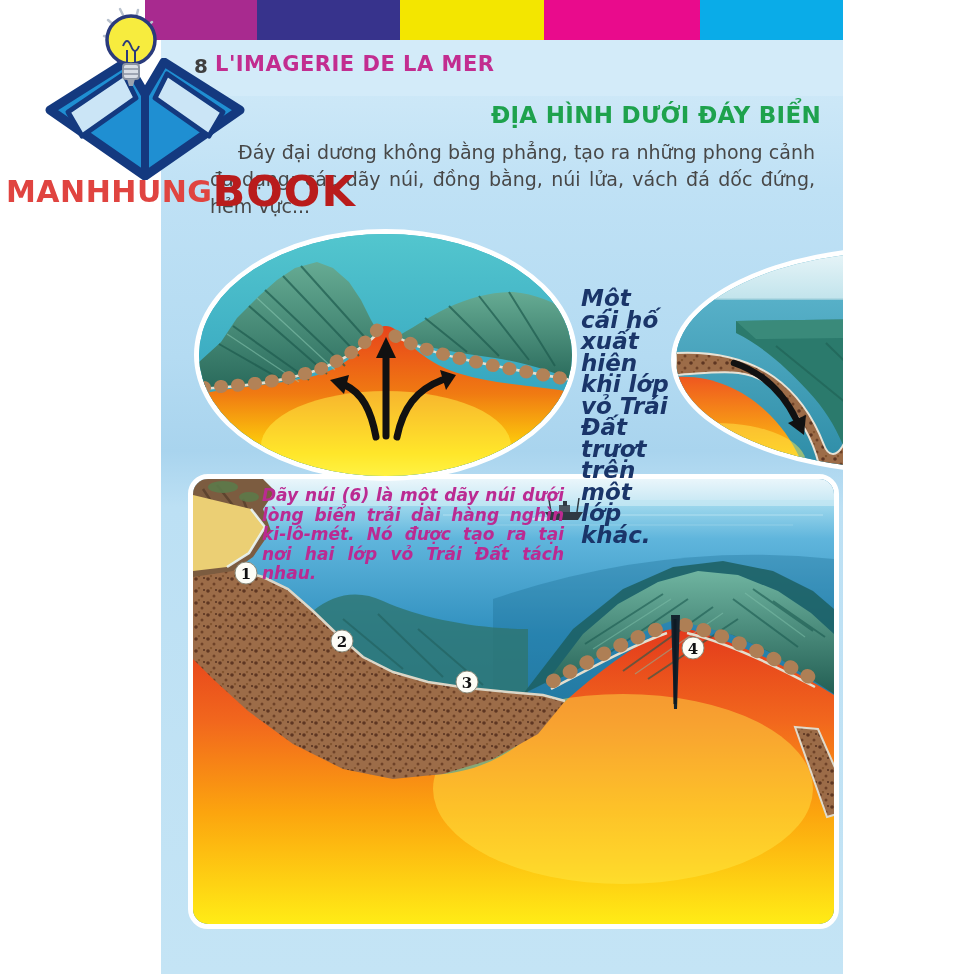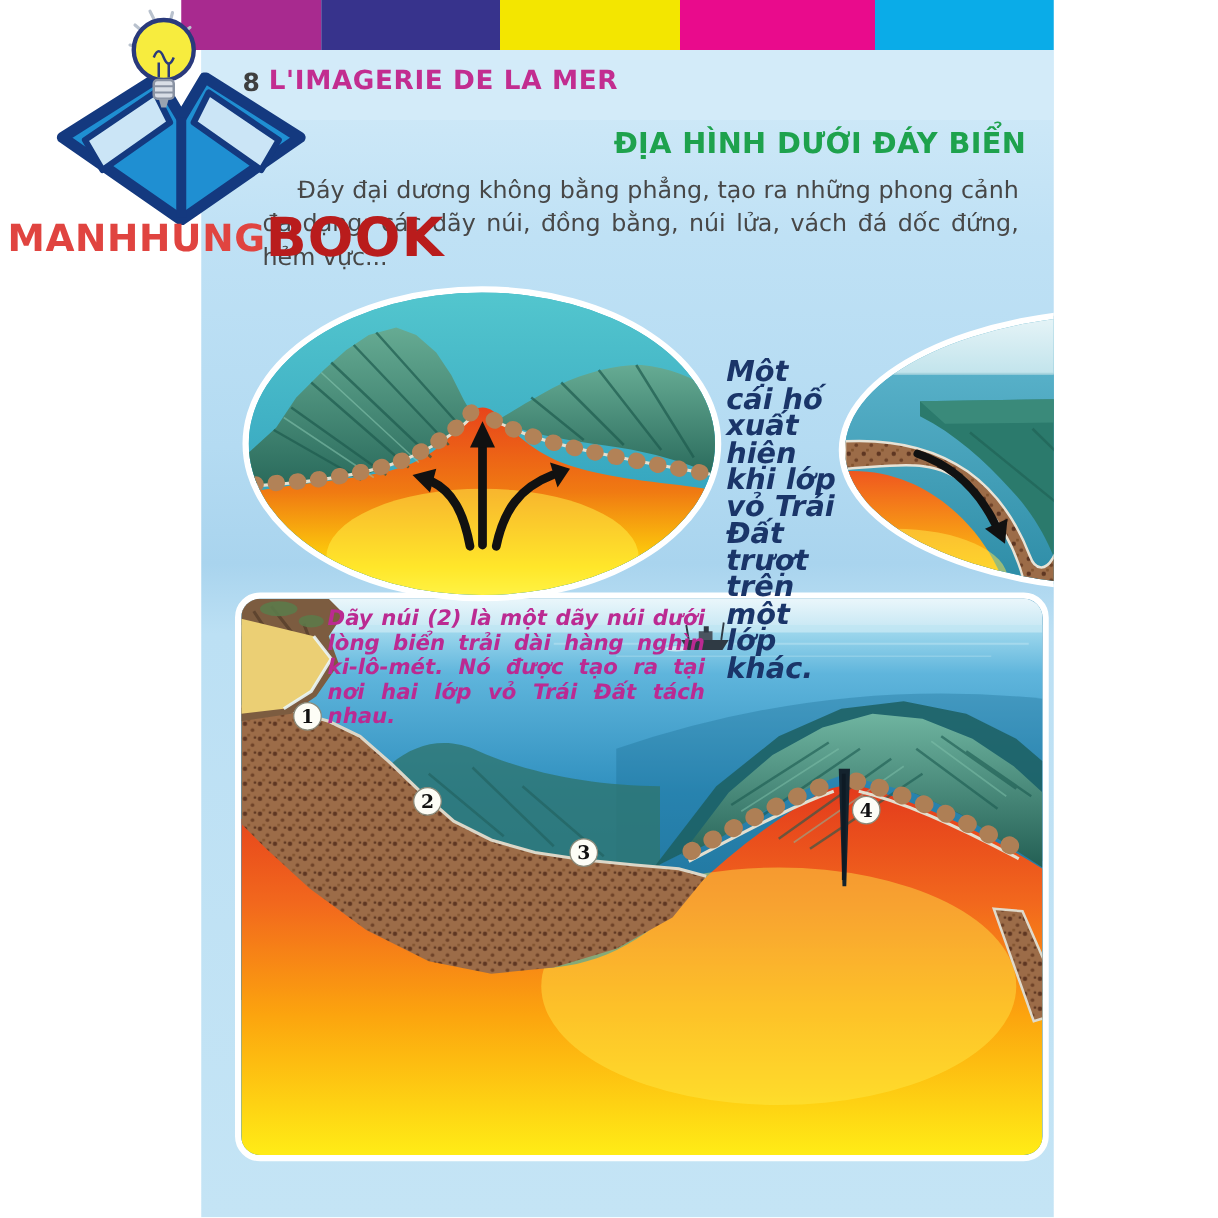--- a/index.html
+++ b/index.html
@@ -167,21 +167,21 @@
         <g>
           <circle cx="274" cy="203" r="11" fill="#FDFDF6" stroke="#8A8A7A"></circle>
           <text x="274" y="208.5" text-anchor="middle" font-family="DejaVu Serif, Liberation Serif, serif" font-size="15" font-weight="bold" fill="#111">3</text>
         </g>
         <g>
           <circle cx="500" cy="169" r="11" fill="#FDFDF6" stroke="#8A8A7A"></circle>
           <text x="500" y="174.5" text-anchor="middle" font-family="DejaVu Serif, Liberation Serif, serif" font-size="15" font-weight="bold" fill="#111">4</text>
         </g>
       </svg>
 
-      <div class="caption-ridge">Dãy núi (2) là một dãy núi dưới lòng biển trải dài hàng nghìn ki-lô-mét. Nó được tạo ra tại nơi hai lớp vỏ Trái Đất tách nhau.</div>
+      <div class="caption-ridge">Dãy núi (6) là một dãy núi dưới lòng biển trải dài hàng nghìn ki-lô-mét. Nó được tạo ra tại nơi hai lớp vỏ Trái Đất tách nhau.</div>
     </div>
 
     <div class="ellipse-ridge">
       <svg width="373" height="242" viewBox="0 0 373 242">
         <defs>
           <linearGradient id="seaE" x1="0" y1="0" x2="0" y2="1">
             <stop offset="0" stop-color="#53C6CE"></stop>
               <stop offset="1" stop-color="#2795B8"></stop>
           </linearGradient>
           <linearGradient id="mtnG" x1="0" y1="0" x2="0" y2="1">

